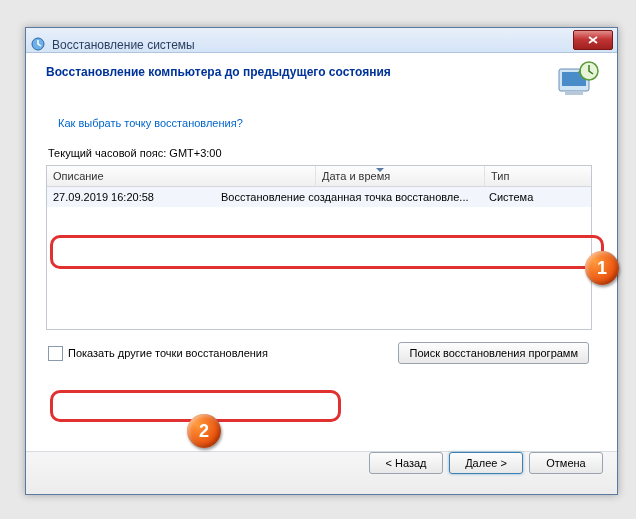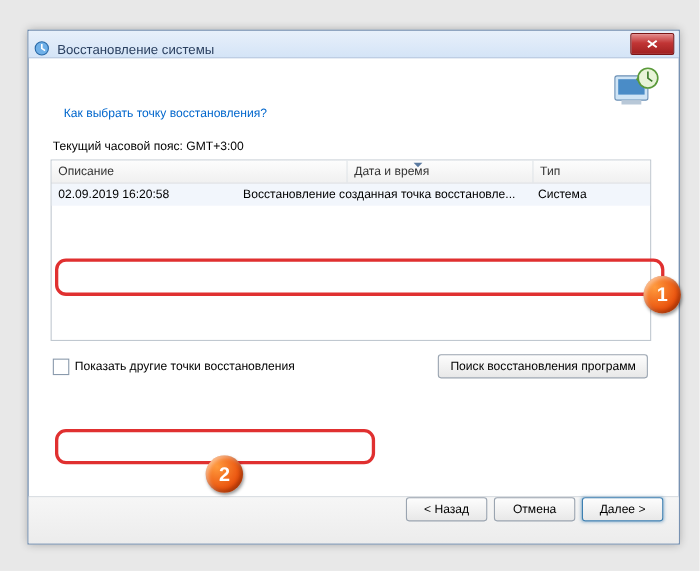--- a/index.html
+++ b/index.html
@@ -44,20 +44,21 @@
       </svg>
     <span class="tb-txt">Восстановление системы</span>
     <div class="close-btn">
       <svg width="10" height="8" viewBox="0 0 10 8">
           <path d="M1 1l8 6M9 1L1 7" stroke="#fff" stroke-width="1.8"></path>
         </svg>
     </div>
   </div>
 
   <div class="content">
+    <div class="heading">Восстановление компьютера до предыдущего состояния</div>
     <svg class="restore-icon" viewBox="0 0 48 42">
       <rect x="6" y="10" width="30" height="22" rx="2" fill="#cfe4f5" stroke="#6a8fb5"></rect>
       <rect x="9" y="13" width="24" height="14" fill="#4a8cc7"></rect>
       <rect x="12" y="32" width="18" height="4" fill="#b8c8d8"></rect>
       <circle cx="36" cy="12" r="9" fill="#e8f4d8" stroke="#5a9a3a" stroke-width="1.5"></circle>
       <path d="M36 6v6l4 3" stroke="#3a7a2a" stroke-width="1.5" fill="none"></path>
       <path d="M28 10l-3 3 3 3" fill="#5a9a3a"></path>
     </svg>
 
     <a class="link">Как выбрать точку восстановления?</a>
@@ -68,38 +69,38 @@
       <div class="thead">
         <div class="th th2">Описание</div>
         <div class="th th1">
             <span>Дата и время</span>
             <span class="sort-arrow"></span>
           </div>
         <div class="th th3">Тип</div>
       </div>
       <div class="tbody">
         <div class="trow sel">
-          <div class="td td1">02.09.2019 16:20:58</div>
+          <div class="td td1">27.09.2019 16:20:58</div>
           <div class="td td2">Восстановление созданная точка восстановле...</div>
           <div class="td td3">Система</div>
         </div>
       </div>
     </div>
 
     <div class="bottom-row">
       <span class="chk"></span>
       <span class="chk-lbl">Показать другие точки восстановления</span>
       <button class="scan-btn">Поиск восстановления программ</button>
     </div>
   </div>
 
   <div class="footer">
     <button class="fbtn">&lt; Назад</button>
+    <button class="fbtn default">Далее &gt;</button>
     <button class="fbtn">Отмена</button>
-    <button class="fbtn default">Далее &gt;</button>
   </div>
 </div>
 
 <div class="annot" style="left:50px;top:235px;width:548px;height:28px"></div>
 <div class="marker" style="left:585px;top:251px">1</div>
 
 <div class="annot" style="left:50px;top:390px;width:285px;height:26px"></div>
 <div class="marker" style="left:187px;top:414px">2</div>
 
 </body></html>

